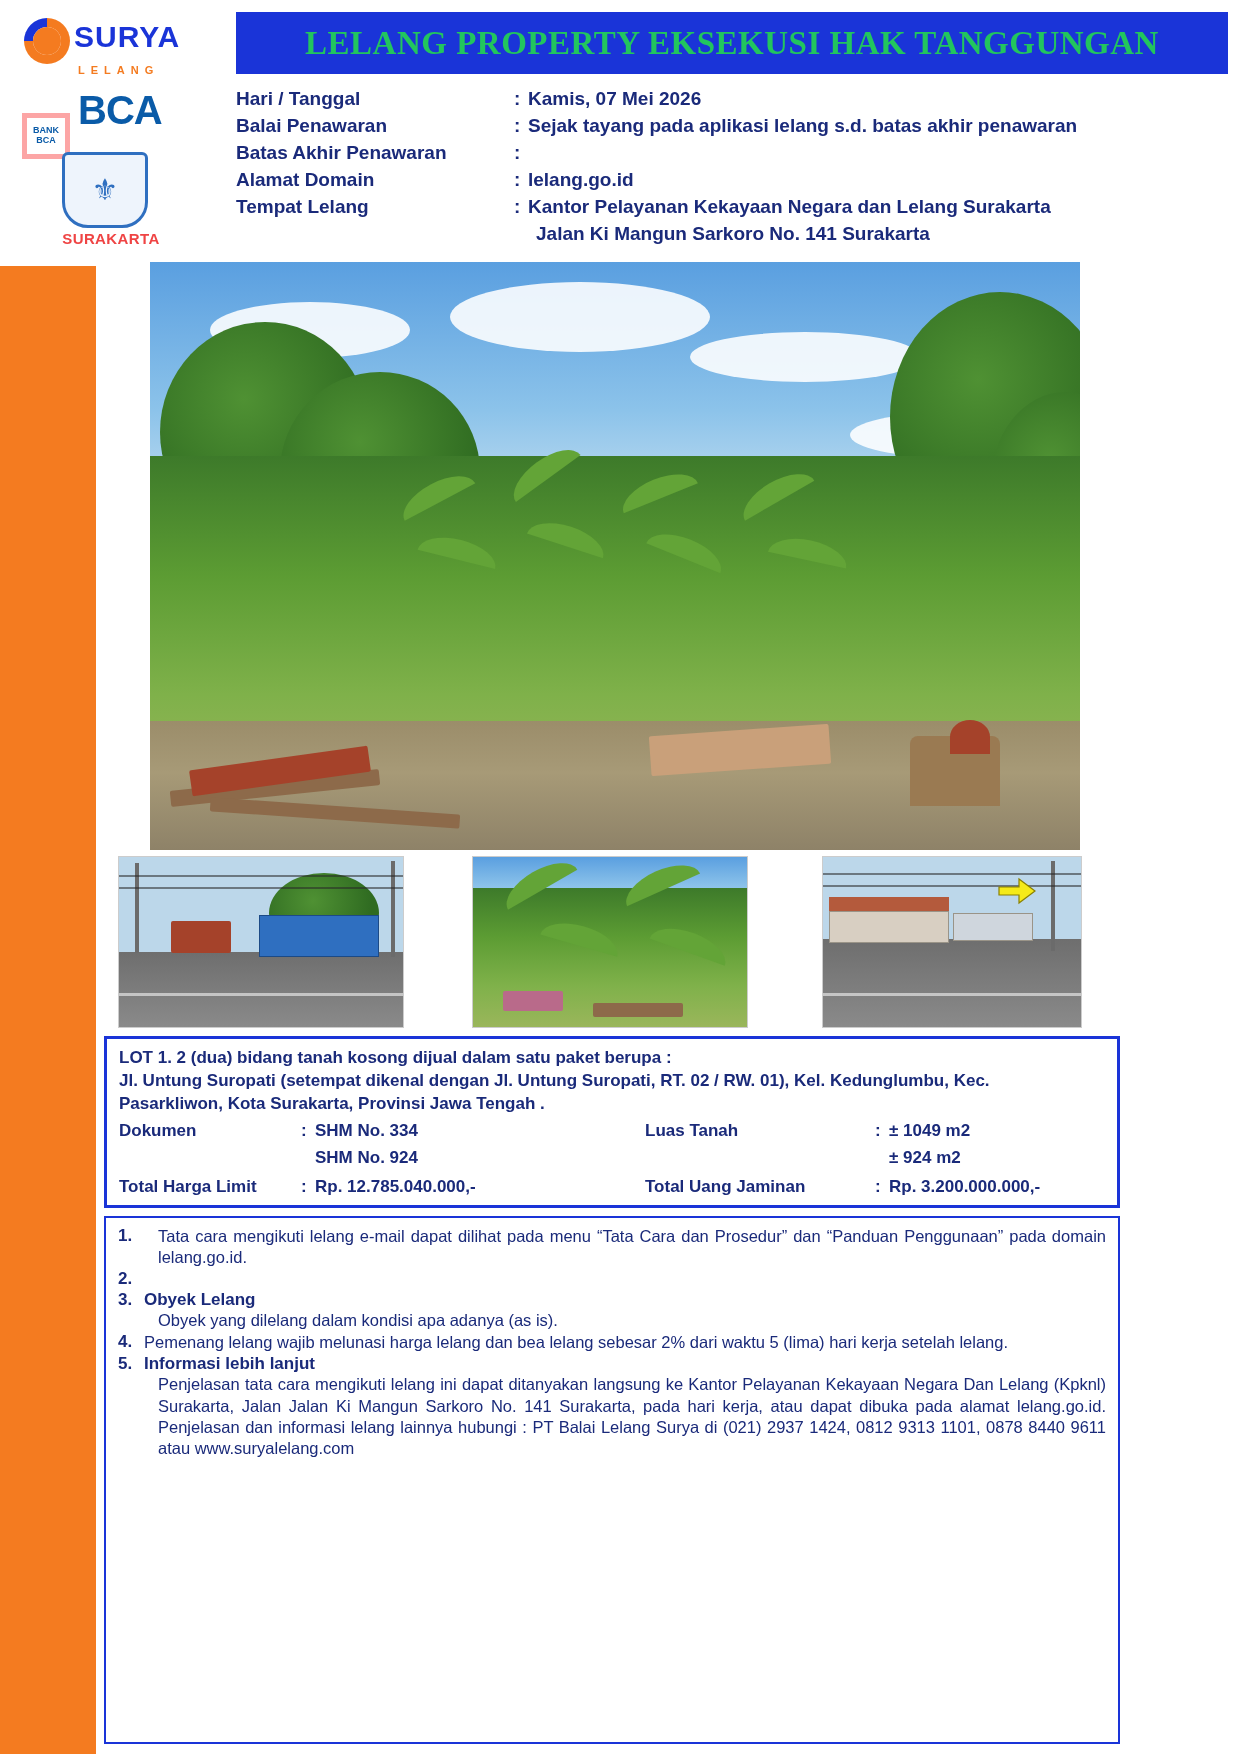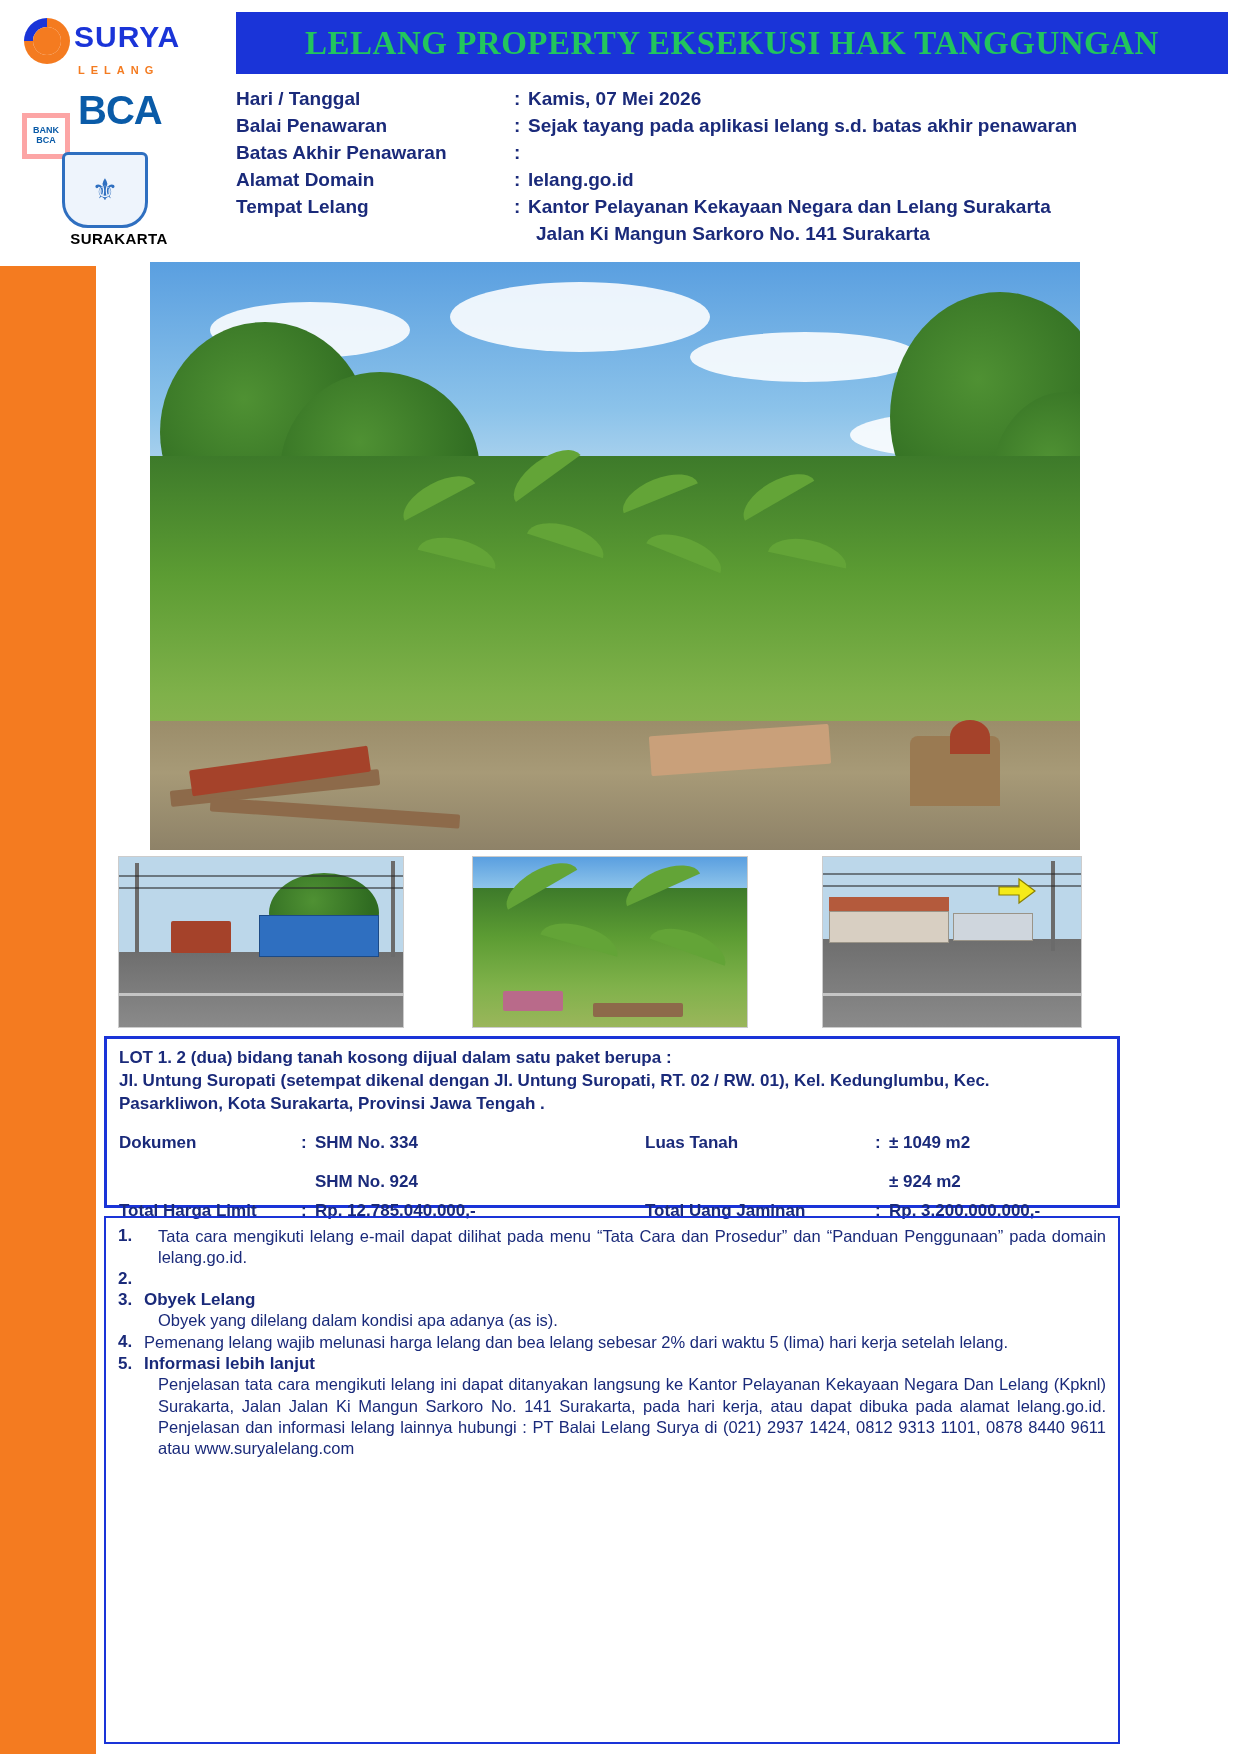--- a/index.html
+++ b/index.html
@@ -81,22 +81,22 @@
   #emblem-shield {
     position: absolute; left: 10px; top: 0px; width: 86px; height: 76px;
     border: 3px solid #2f6fc0; background: #eef4fc;
     border-radius: 6px 6px 26px 26px;
     display: flex; align-items: center; justify-content: center;
   }
   #emblem-inner {
     font-size: 30px; color: #2f6fc0; line-height: 1;
   }
   #surakarta-word {
-    position: absolute; left: 12px; top: 78px; width: 110px;
-    text-align: center; font-size: 15px; font-weight: bold; color: #000000;
+    position: absolute; left: 4px; top: 78px; width: 110px;
+    text-align: center; font-size: 15px; font-weight: bold; color: #ef4444;
     letter-spacing: 0.4px;
   }
 
   
   #info-block {
     position: absolute; left: 236px; top: 88px; width: 1000px;
   }
   .info-row { display: flex; margin-bottom: 5px; }
   .info-label {
     width: 278px; font-size: 19px; font-weight: bold; color: #1a2a7a;
@@ -177,21 +177,21 @@
   }
 
   
   #lot-box {
     position: absolute; left: 104px; top: 1036px; width: 1016px; height: 172px;
     border: 3px solid #1a34d8; padding: 8px 12px 0 12px;
   }
   .lot-line {
     font-size: 17px; font-weight: bold; color: #1a2a7a; line-height: 1.35;
   }
-  .lot-grid { display: flex; margin-top: 16px; }
+  .lot-grid { display: flex; margin-top: 4px; }
   .lg-a { width: 182px; }
   .lg-b { width: 14px; }
   .lg-c { width: 330px; }
   .lg-d { width: 230px; }
   .lg-e { width: 14px; }
   .lg-f { flex: 1; }
 
   
   #terms-box {
     position: absolute; left: 104px; top: 1216px; width: 1016px; height: 528px;

